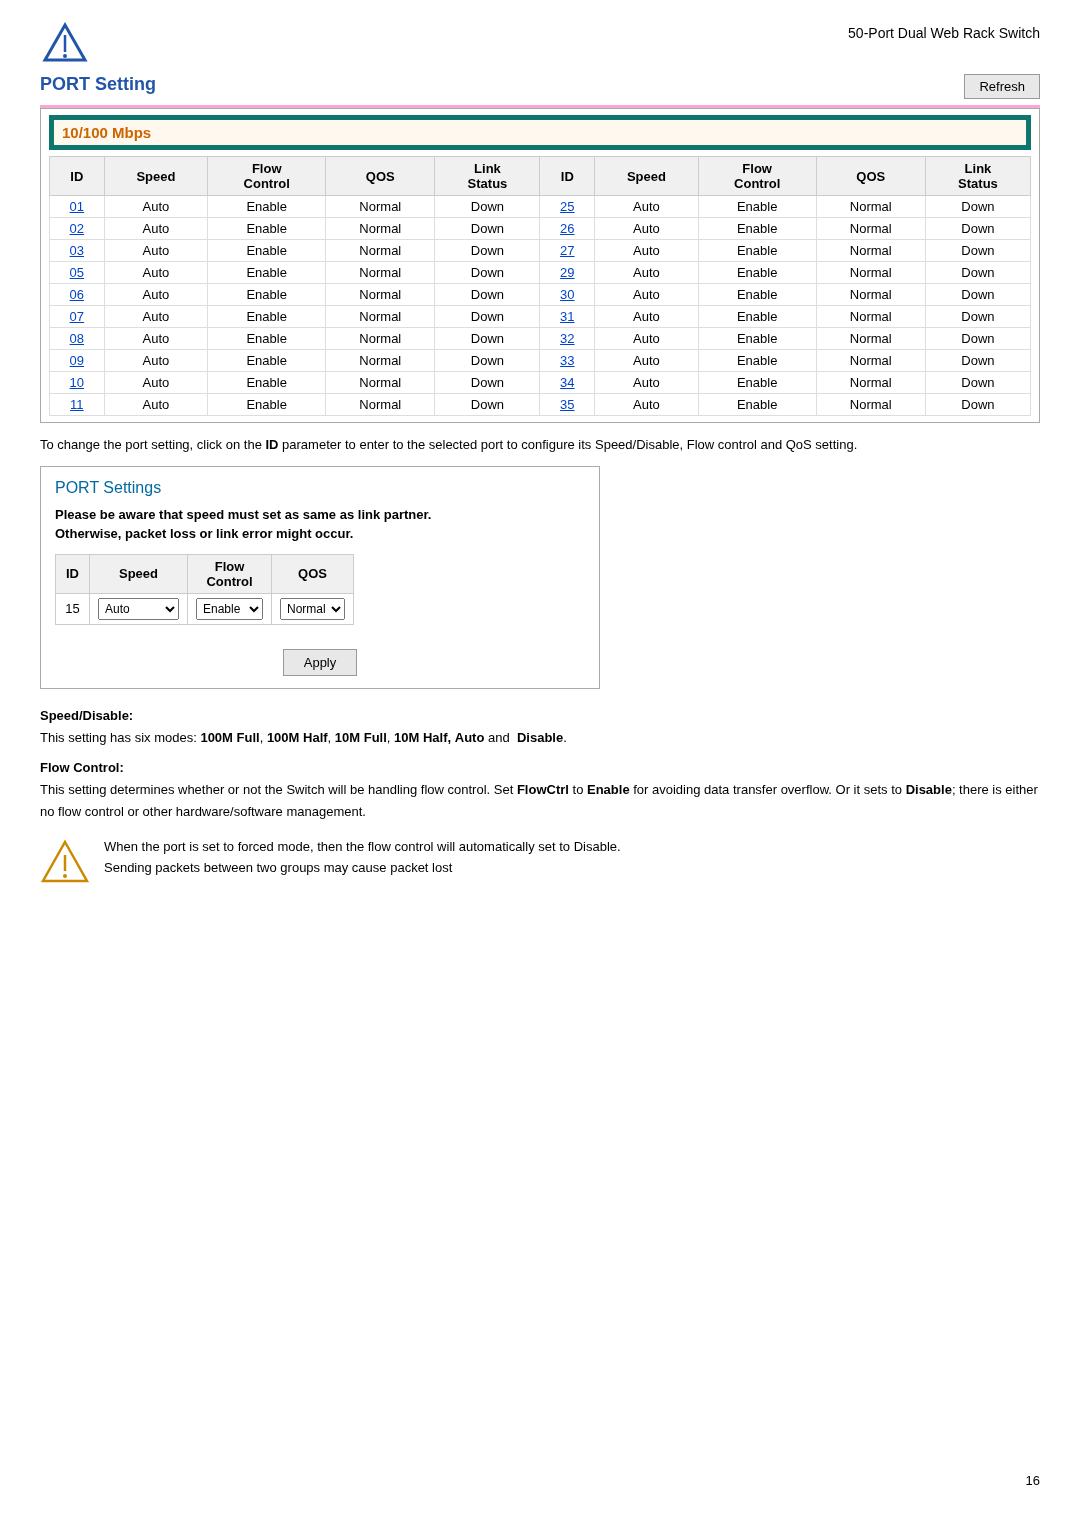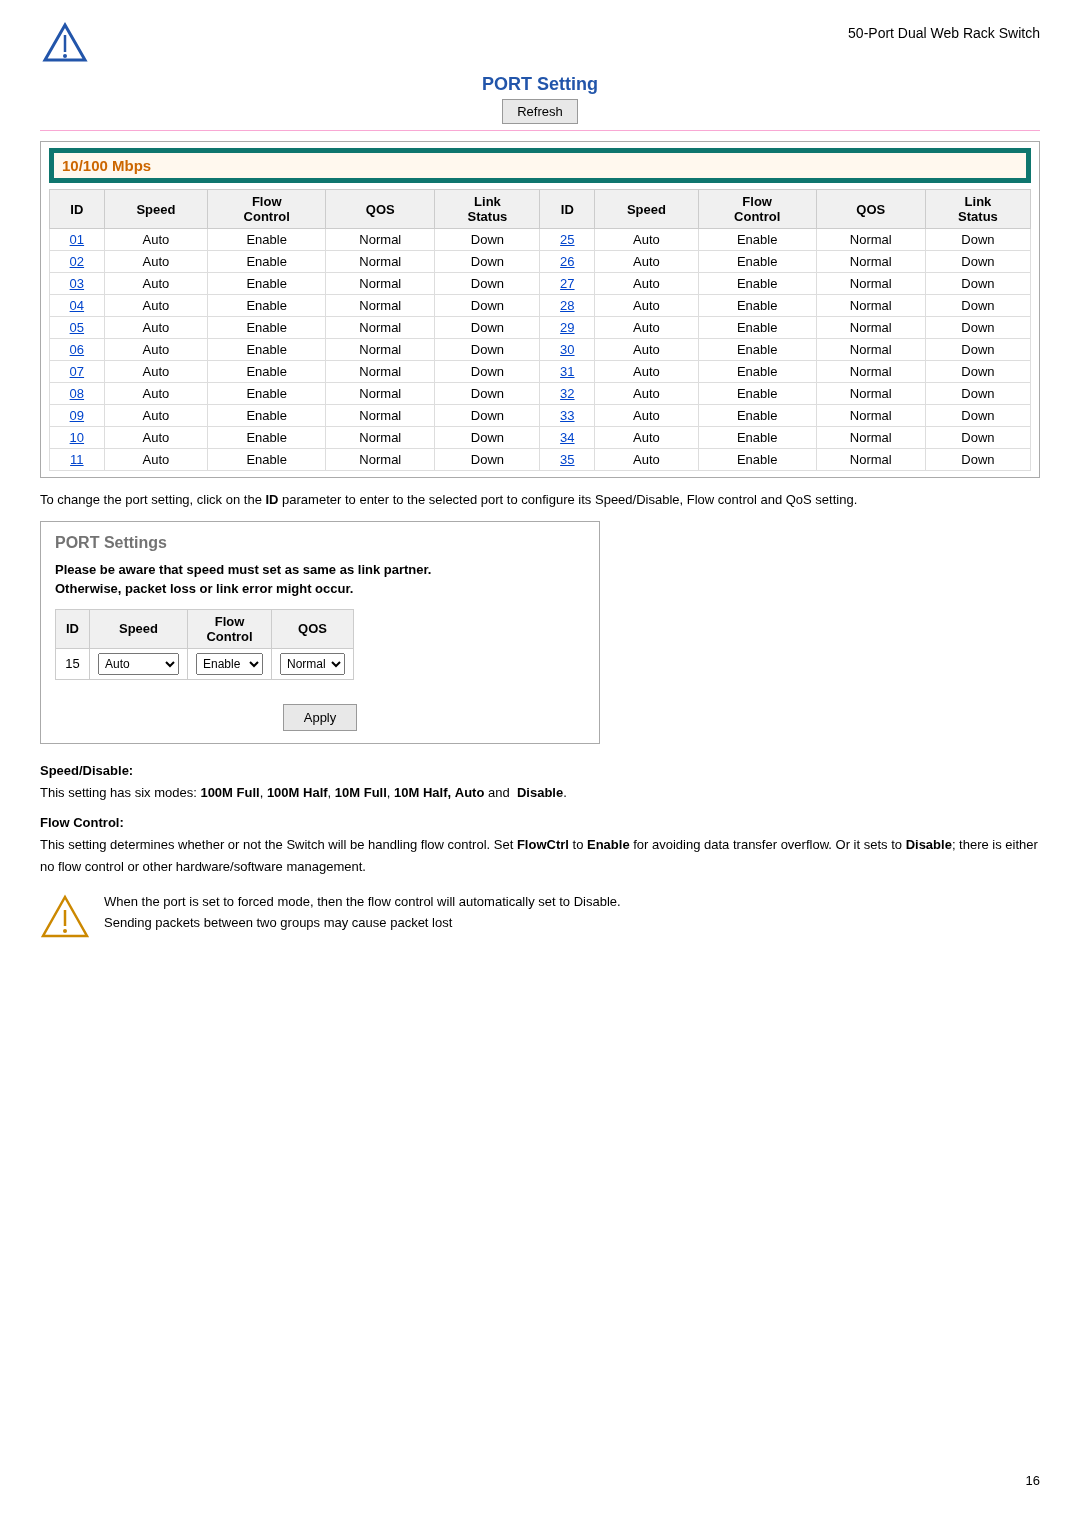--- a/index.html
+++ b/index.html
@@ -40,24 +40,22 @@
       font-size: 18px;
       font-weight: bold;
       color: #2255aa;
       margin-bottom: 4px;
     }
 
     .title-refresh-row {
       display: flex;
       align-items: center;
       justify-content: space-between;
-      border-bottom: 1px solid #f9a8d4;
+      border-bottom: 3px solid #f9a8d4;
       padding-bottom: 6px;
-      margin-bottom: 10px;
-      flex-direction: column;
     }
 
     .refresh-button {
       padding: 4px 14px;
       font-size: 13px;
       background: #e8e8e8;
       border: 1px solid #999;
       cursor: pointer;
     }
 
@@ -111,22 +109,22 @@
 
     .settings-form-box {
       border: 1px solid #aaa;
       padding: 12px 14px;
       width: 560px;
       margin-bottom: 16px;
     }
 
     .settings-form-title {
       font-size: 16px;
-      font-weight: bold;
-      color: #737373;
+      font-weight: normal;
+      color: #0369a1;
       margin-bottom: 8px;
     }
 
     .warning-text {
       font-weight: bold;
       font-size: 13px;
       margin-bottom: 10px;
       line-height: 1.5;
     }
 
@@ -271,32 +269,20 @@
       <td>Normal</td>
       <td>Down</td>
     </tr>
         <tr>
       <td class="id-cell"><a href="#">03</a></td>
       <td>Auto</td>
       <td>Enable</td>
       <td>Normal</td>
       <td>Down</td>
       <td class="id-cell"><a href="#">27</a></td>
-      <td>Auto</td>
-      <td>Enable</td>
-      <td>Normal</td>
-      <td>Down</td>
-    </tr>
-        <tr>
-      <td class="id-cell"><a href="#">04</a></td>
-      <td>Auto</td>
-      <td>Enable</td>
-      <td>Normal</td>
-      <td>Down</td>
-      <td class="id-cell"><a href="#">28</a></td>
       <td>Auto</td>
       <td>Enable</td>
       <td>Normal</td>
       <td>Down</td>
     </tr>
         <tr>
       <td class="id-cell"><a href="#">05</a></td>
       <td>Auto</td>
       <td>Enable</td>
       <td>Normal</td>

